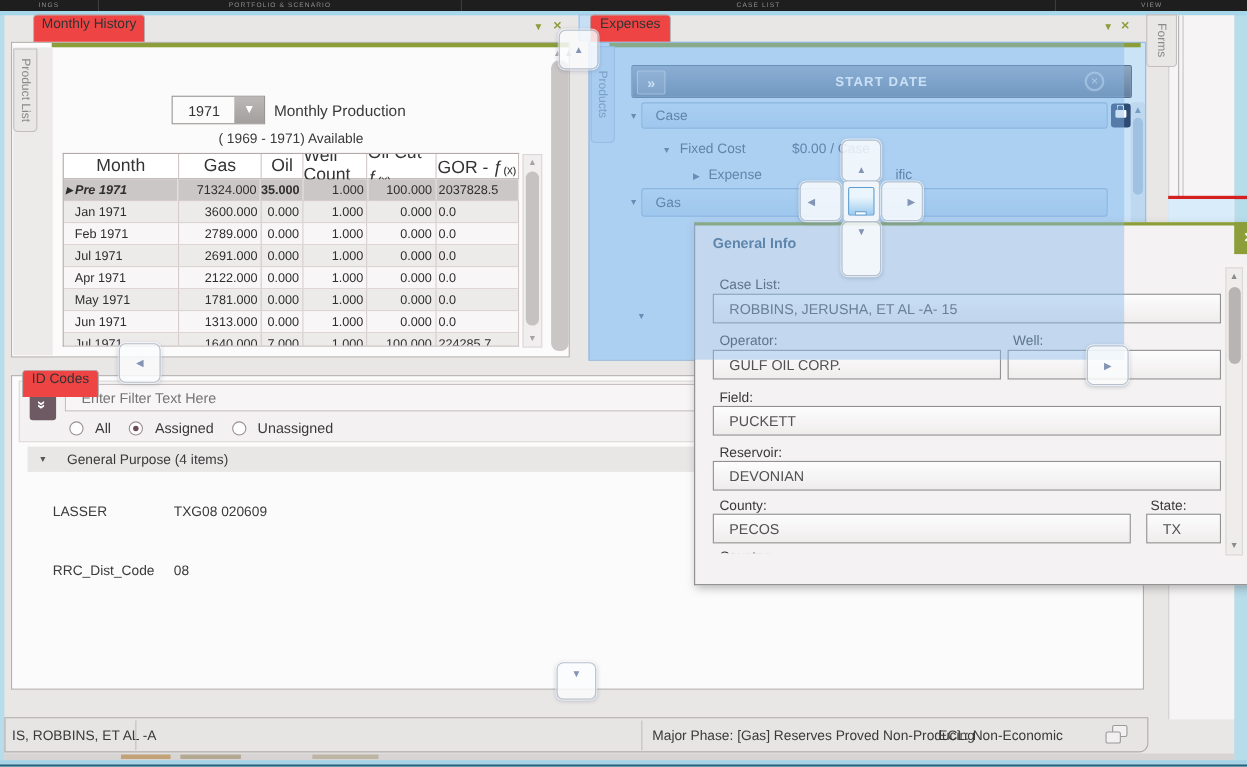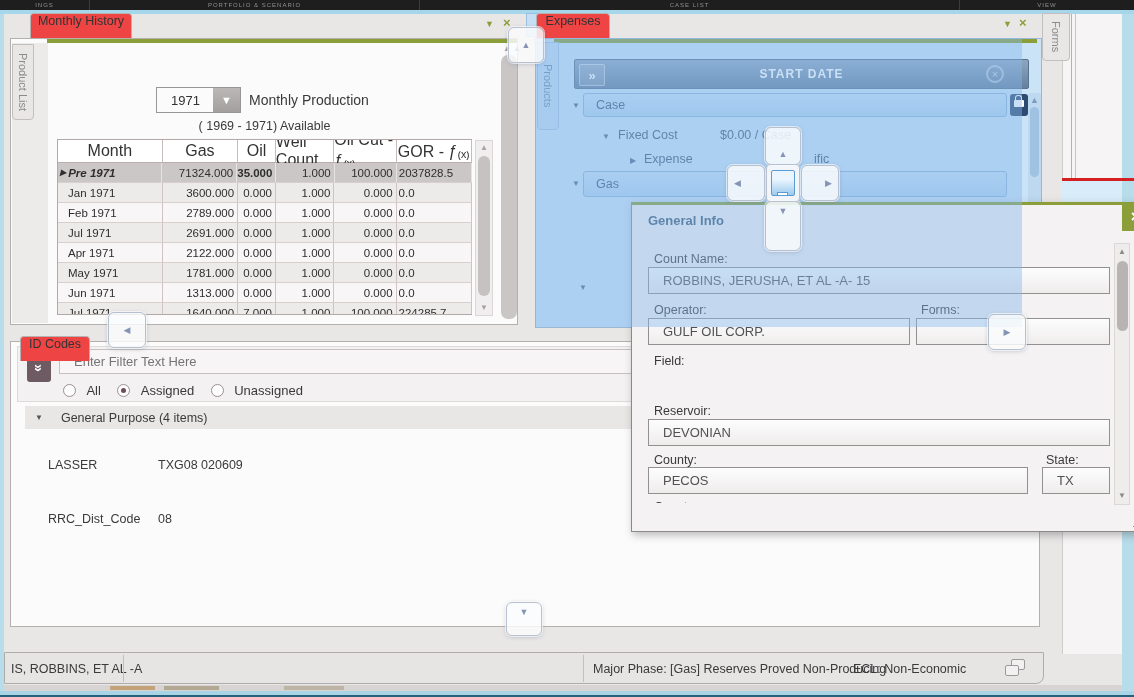--- a/index.html
+++ b/index.html
@@ -288,29 +288,30 @@
     <div class="abs" style="left:37px;top:134px;height:22px;display:flex;align-items:center;margin-top:32px;">
       <span class="lbl" style="width:110px;">RRC_Dist_Code</span>
       <span class="lbl">08</span>
     </div>
   </div>
 
   <div class="abs dialog" style="left:600px;top:202px;width:526px;height:330px;z-index:40;">
     <span style="position:absolute;left:16px;top:8px;font-size:13px;font-weight:bold;color:#3c5a77;">General Info</span>
     <div style="position:absolute;right:7px;top:-3px;width:27px;height:29px;background:#8b9e3a;display:flex;align-items:center;justify-content:center;color:#fff;font-size:16px;font-weight:bold;">×</div>
 
-    <span class="lbl" style="position:absolute;left:22px;top:47px;">Count Name:</span>
+    <span class="lbl" style="position:absolute;left:22px;top:47px;">Case List:</span>
     <div class="dinput" style="position:absolute;left:16px;top:62px;width:462px;height:27px;">ROBBINS, JERUSHA, ET AL -A- 15</div>
 
     <span class="lbl" style="position:absolute;left:22px;top:98px;">Operator:</span>
-    <span class="lbl" style="position:absolute;left:289px;top:98px;">Forms:</span>
+    <span class="lbl" style="position:absolute;left:289px;top:98px;">Well:</span>
     <div class="dinput" style="position:absolute;left:16px;top:113px;width:262px;height:27px;">GULF OIL CORP.</div>
     <div class="dinput" style="position:absolute;left:284px;top:113px;width:194px;height:27px;"></div>
 
     <span class="lbl" style="position:absolute;left:22px;top:149px;">Field:</span>
+    <div class="dinput" style="position:absolute;left:16px;top:164px;width:462px;height:27px;">PUCKETT</div>
 
     <span class="lbl" style="position:absolute;left:22px;top:199px;">Reservoir:</span>
     <div class="dinput" style="position:absolute;left:16px;top:214px;width:462px;height:27px;">DEVONIAN</div>
 
     <span class="lbl" style="position:absolute;left:22px;top:248px;">County:</span>
     <span class="lbl" style="position:absolute;left:414px;top:248px;">State:</span>
     <div class="dinput" style="position:absolute;left:16px;top:262px;width:380px;height:27px;">PECOS</div>
     <div class="dinput" style="position:absolute;left:410px;top:262px;width:68px;height:27px;">TX</div>
 
     <div style="position:absolute;left:22px;top:292px;height:6px;overflow:hidden;">

